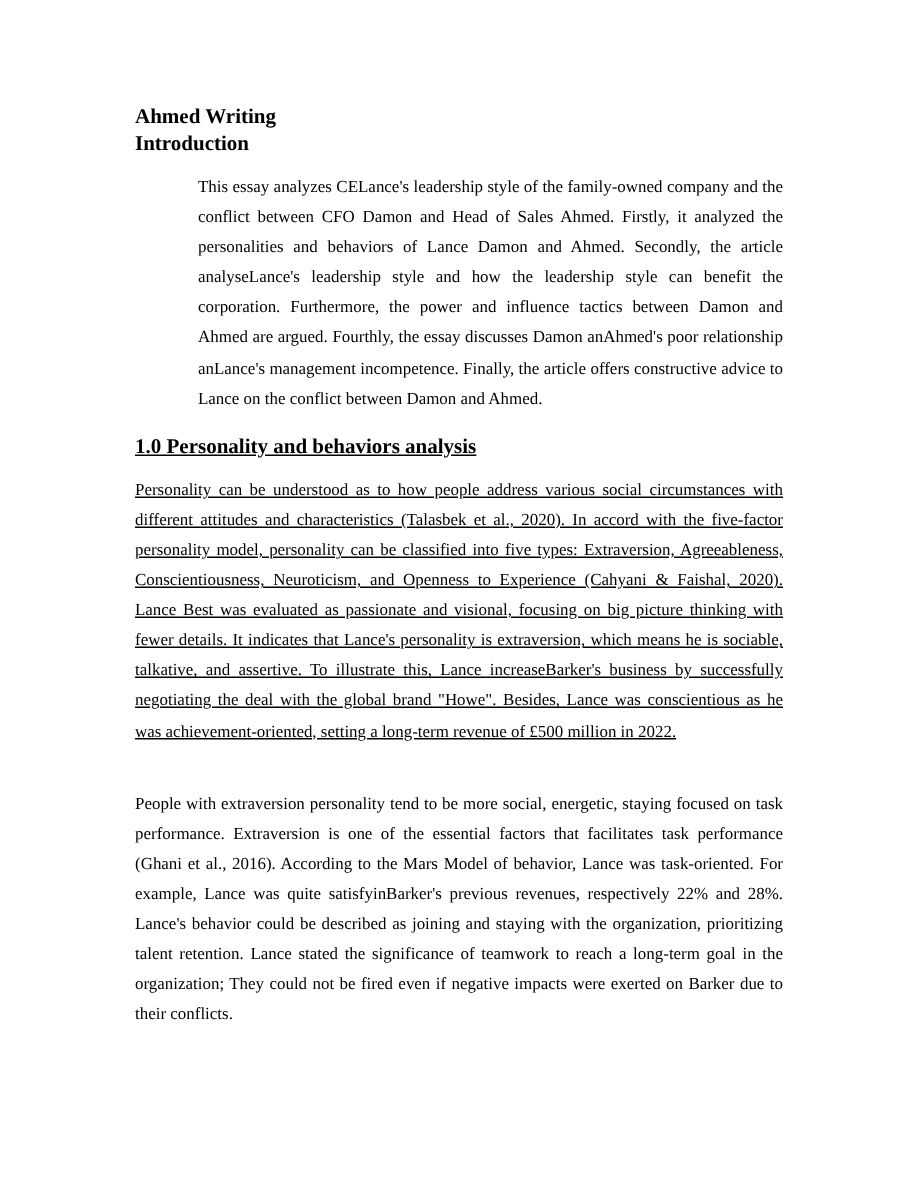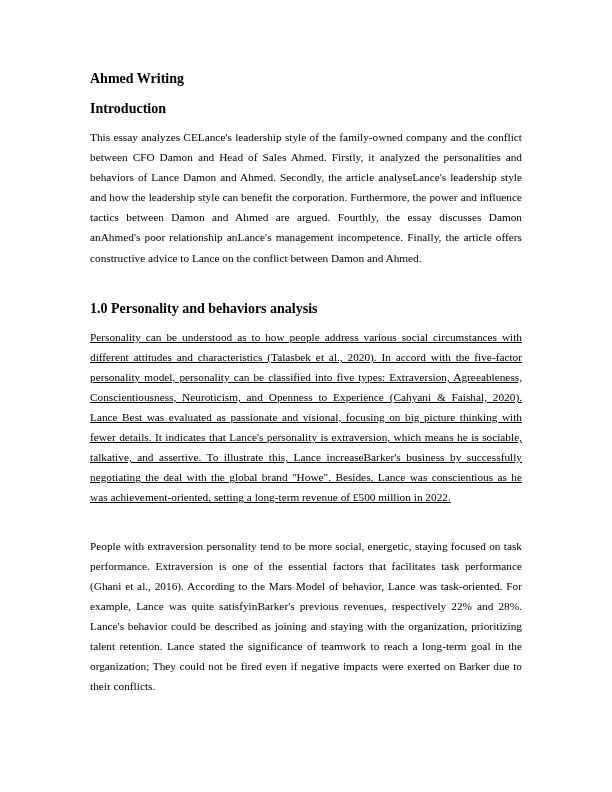--- a/index.html
+++ b/index.html
@@ -27,29 +27,29 @@
       margin: 0;
       line-height: 18px;
       height: 18px;
     }
     .section-heading {
       font-size: 14px;
       font-weight: bold;
       margin: 0;
       line-height: 18px;
     }
-    .h-intro { margin-top: 12px; }
-    .h-sec1 { margin-top: 32px; }
+    .h-intro { }
+    .h-sec1 { margin-top: 14px; text-decoration: underline; }
     .para {
       font-size: 11.3px;
       line-height: 20.1px;
       text-align: justify;
       margin: 0;
     }
-    .p-intro { margin-top: 9px; }
+    .p-intro { margin-top: 9px; margin-left: 42px; }
     .p-sec1a { margin-top: 9px; text-decoration: underline; }
     .p-sec1b { margin-top: 28px; }
   </style>
 </head>
 <body>
 
 <div class="page">
   <h1 class="doc-title">Ahmed Writing</h1>
 
   <section>

